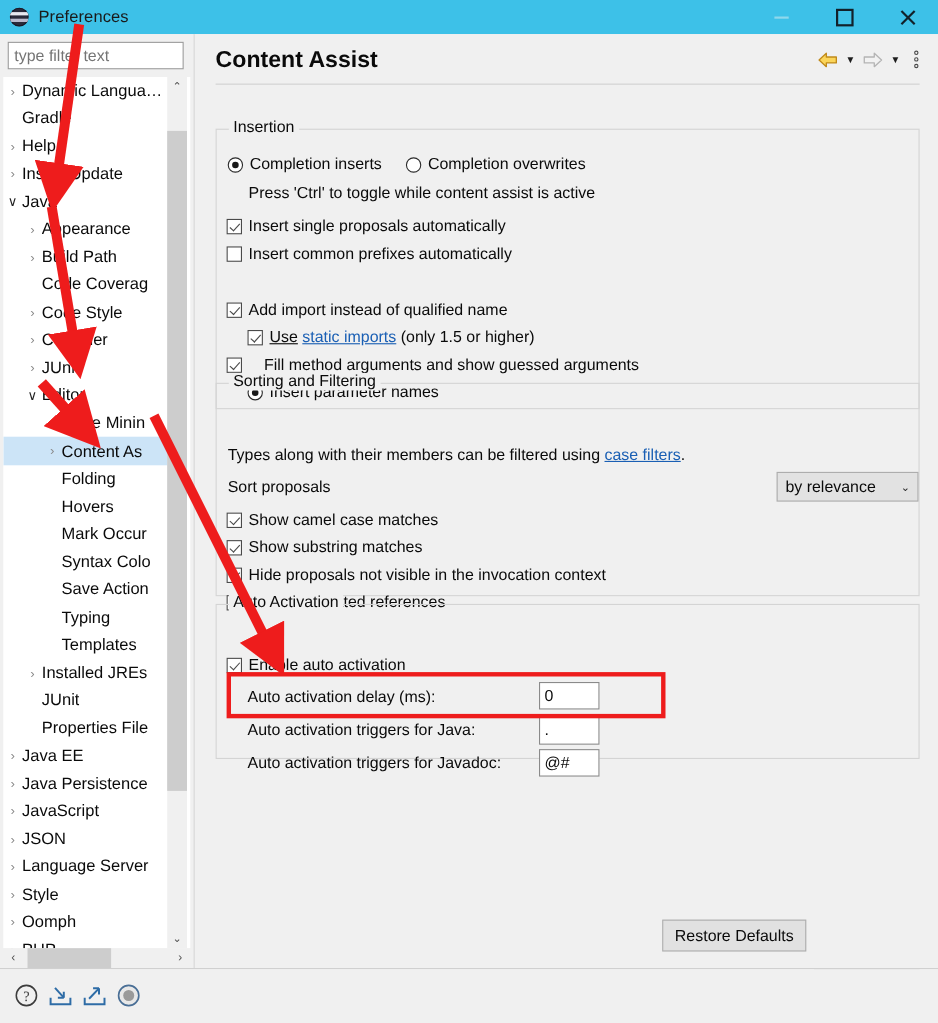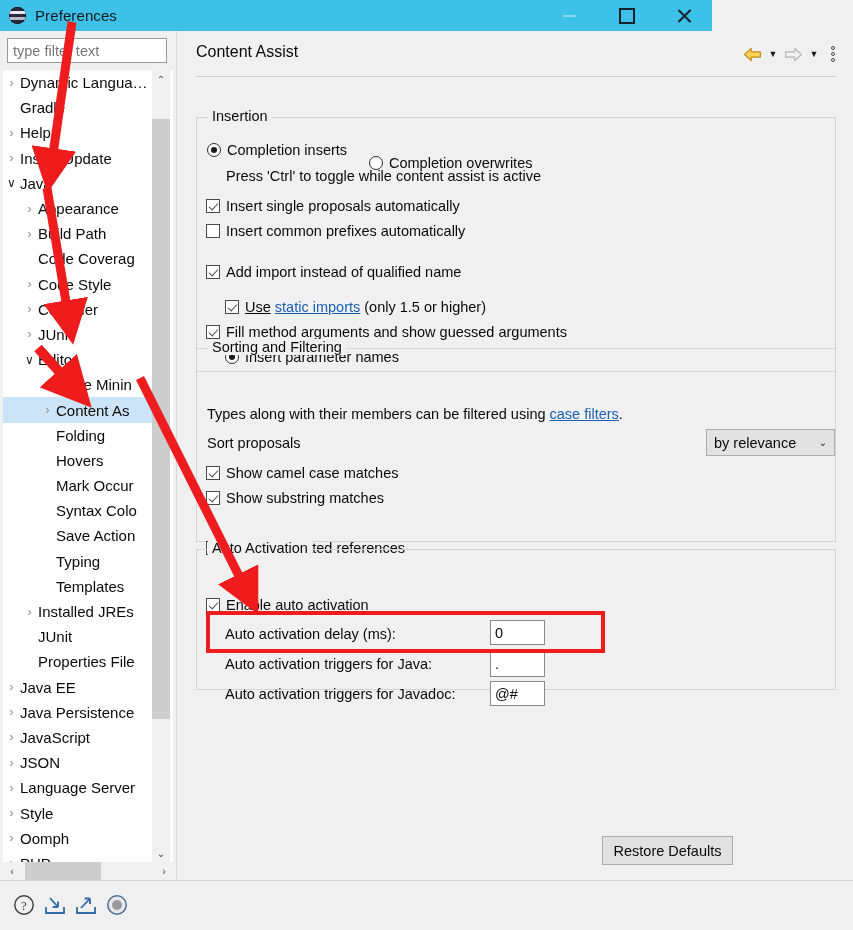--- a/index.html
+++ b/index.html
@@ -16,21 +16,21 @@
     width: 853px;
     height: 930px;
     overflow: hidden;
     background: #f0f0f0;
   }
 
   
   .titlebar {
     position: absolute;
     left: 0; top: 0;
-    width: 712px; height: 31px;
+    width: 853px; height: 31px;
     background: #3dc1e8;
     display: flex;
     align-items: center;
   }
   .app-icon {
     width: 17px; height: 17px;
     margin-left: 9px;
     border-radius: 50%;
     background: #2a2a3a;
     position: relative;
@@ -194,22 +194,22 @@
     position: absolute;
     left: 176px; top: 31px;
     width: 677px; height: 849px;
     background: #f0f0f0;
     border-left: 1px solid #d6d6d6;
     box-sizing: border-box;
   }
   .page-title {
     position: absolute;
     left: 19px; top: 12px;
-    font-size: 16px;
-    font-weight: normal;
+    font-size: 21px;
+    font-weight: bold;
     color: #0a0a0a;
   }
   .nav-icons {
     position: absolute;
     right: 12px; top: 12px;
     display: flex;
     align-items: center;
     gap: 0px;
   }
   .nav-arrow {
@@ -590,52 +590,52 @@
     <div class="title-rule"></div>
 
     <div class="group" style="left:19px; top:86px; width:640px; height:255px;">
       <span class="group-title">Insertion</span>
     </div>
 
     <div class="row" style="left:30px; top:111px;">
       <span class="rb on"></span>
       <span>Completion inserts</span>
     </div>
-    <div class="row" style="left:192px; top:111px;margin-top:13px;">
+    <div class="row" style="left:192px; top:111px;">
       <span class="rb"></span>
       <span>Completion overwrites</span>
     </div>
 
     <div class="row" style="left:49px; top:137px;">
       <span>Press 'Ctrl' to toggle while content assist is active</span>
     </div>
 
     <div class="row" style="left:29px; top:167px;">
       <span class="cb on"></span>
       <span>Insert single proposals automatically</span>
     </div>
     <div class="row" style="left:29px; top:192px;">
       <span class="cb"></span>
       <span>Insert common prefixes automatically</span>
     </div>
-    <div class="row" style="left:29px; top:233px;">
+    <div class="row" style="left:29px; top:243px;">
       <span class="cb on"></span>
       <span>Add import instead of qualified name</span>
     </div>
 
     <div class="row" style="left:48px; top:268px;">
       <span class="cb on"></span>
       <span class="u">Use</span>
       <span>&nbsp;</span>
       <span class="lnk">static imports</span>
       <span>&nbsp;</span>
       <span>(only 1.5 or higher)</span>
     </div>
 
-    <div class="row" style="left:29px; top:293px;">
+    <div class="row" style="left:29px; top:293px;gap:14px;">
       <span class="cb on"></span>
       <span>Fill method arguments and show guessed arguments</span>
     </div>
 
     <div class="row" style="left:48px; top:318px;">
       <span class="rb on"></span>
       <span>Insert parameter names</span>
     </div>
 
     <div class="group" style="left:19px; top:317px; width:640px; height:194px;">
@@ -657,20 +657,24 @@
       <span class="ca">⌄</span>
     </div>
 
     <div class="row" style="left:29px; top:434px;">
       <span class="cb on"></span>
       <span>Show camel case matches</span>
     </div>
     <div class="row" style="left:29px; top:459px;">
       <span class="cb on"></span>
       <span>Show substring matches</span>
+    </div>
+    <div class="row" style="left:29px; top:484px;">
+      <span class="cb on"></span>
+      <span>Hide proposals not visible in the invocation context</span>
     </div>
     <div class="row" style="left:29px; top:509px;">
       <span class="cb"></span>
       <span>Hide deprecated references</span>
     </div>
 
     <div class="group" style="left:19px; top:518px; width:640px; height:141px;">
       <span class="group-title">Auto Activation</span>
     </div>
 

